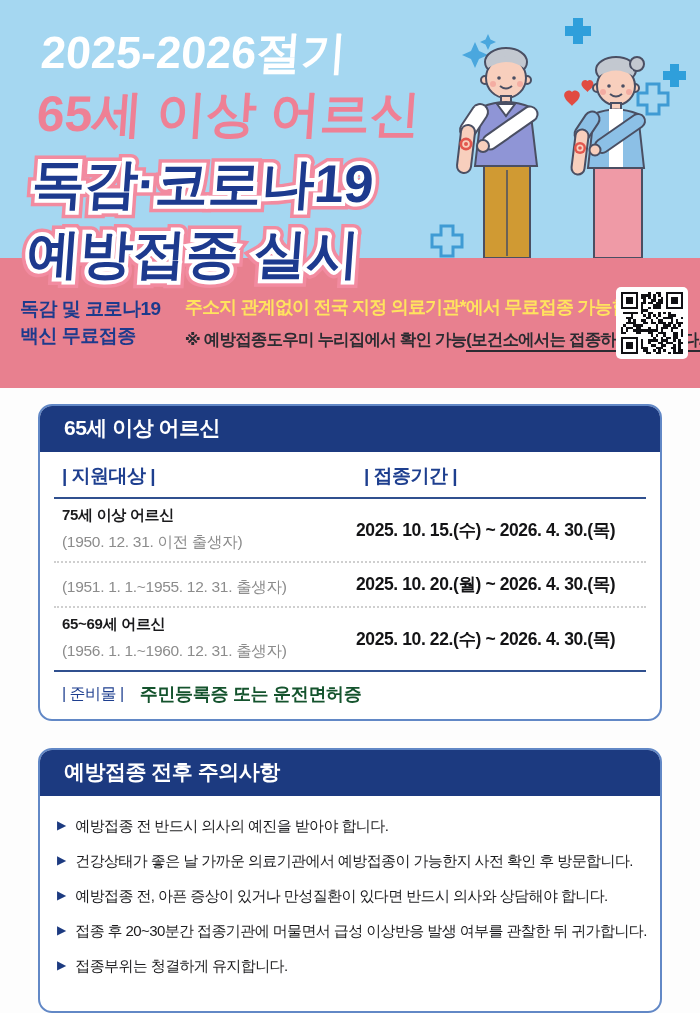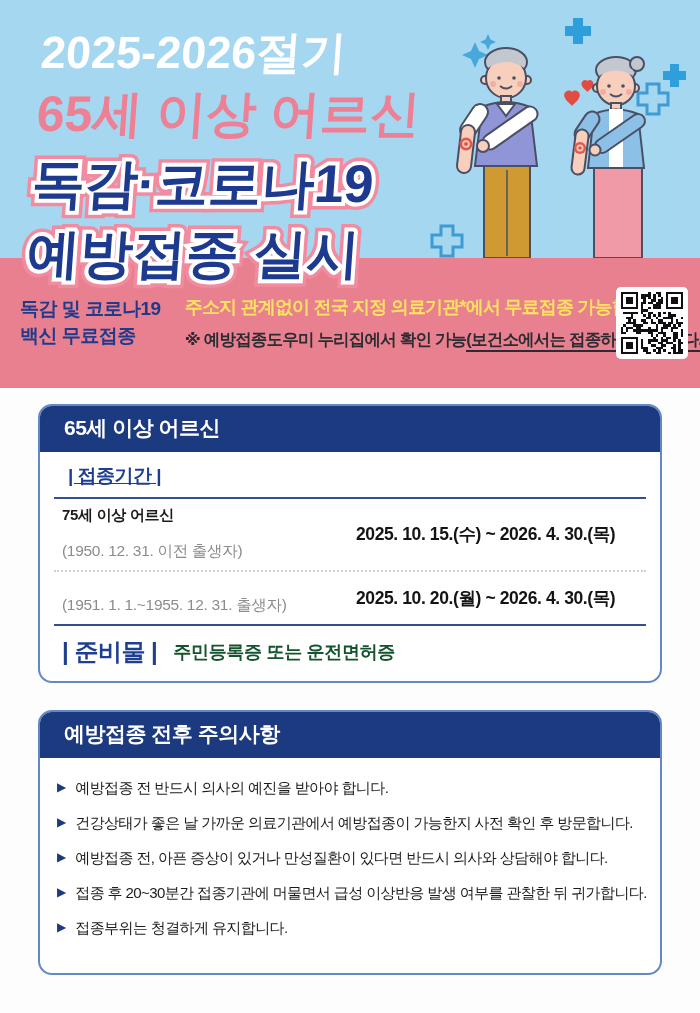--- a/index.html
+++ b/index.html
@@ -32,30 +32,30 @@
   .qr-box{flex:0 0 auto;width:72px;height:72px;background:#ffffff;border-radius:5px;
     display:flex;align-items:center;justify-content:center;}
   
   .content{flex:1;background:#fdfdfd;padding:16px 38px 0;box-sizing:border-box;}
   .card{border:2px solid #6288c6;border-radius:14px;overflow:hidden;background:#ffffff;}
   .card-header{background:#1c3a80;color:#ffffff;font-size:21px;font-weight:800;padding:8px 24px 10px;letter-spacing:-0.5px;}
   .tbl{padding:0 14px;}
   .tbl-head{display:flex;border-bottom:2px solid #30508f;}
   .th{color:#1e3f8f;font-weight:800;font-size:19px;padding:11px 0 8px 8px;letter-spacing:-0.5px;}
   .th-target{width:296px;box-sizing:border-box;}
-  .th-period{flex:1;padding-left:14px;text-decoration:underline;}
+  .th-period{flex:1;padding-left:14px;}
   .rows{border-bottom:2px solid #30508f;}
   .row{display:flex;align-items:center;padding:7px 0 8px;}
   .row + .row{border-top:2px dotted #cfcfcf;}
   .cell-target{width:296px;box-sizing:border-box;padding-left:8px;}
   .t-title{font-size:15px;font-weight:700;color:#1a1a1c;letter-spacing:-0.3px;}
-  .t-birth{font-size:15.5px;color:#8c8c8c;margin-top:16px;letter-spacing:-0.3px;}
+  .t-birth{font-size:15.5px;color:#8c8c8c;margin-top:7px;letter-spacing:-0.3px;}
   .cell-period{flex:1;font-size:17.5px;font-weight:700;color:#141416;letter-spacing:-0.4px;padding-left:6px;white-space:nowrap;}
   .prep{display:flex;align-items:center;padding:10px 0 13px 8px;gap:16px;}
-  .prep-label{color:#1e3f8f;font-weight:700;font-size:24px;letter-spacing:-0.5px;}
+  .prep-label{color:#1e3f8f;font-weight:400;font-size:16px;letter-spacing:-0.5px;}
   .prep-value{font-size:18px;font-weight:700;color:#14532d;letter-spacing:-0.3px;}
   .card2{margin-top:27px;}
   .notes{padding:12px 17px 14px;}
   .note{display:flex;align-items:flex-start;gap:9px;padding:7px 0;}
   .note-marker{color:#1c3a80;font-size:12px;line-height:21px;flex:0 0 auto;}
   .note-text{font-size:15px;font-weight:400;color:#1a1a1c;letter-spacing:-0.6px;line-height:21px;white-space:nowrap;}
 </style>
 </head>
 <body>
 
@@ -398,36 +398,44 @@
     </div>
   </div>
 </div>
 
 <div class="content">
 
   <div class="card">
     <div class="card-header">65세 이상 어르신</div>
     <div class="tbl">
       <div class="tbl-head">
+        <div class="th th-target">| 지원대상 |</div>
         <div class="th th-period">| 접종기간 |</div>
       </div>
       <div class="rows">
         <div class="row">
           <div class="cell-target">
             <div class="t-title">75세 이상 어르신</div>
             <div class="t-birth">(1950. 12. 31. 이전 출생자)</div>
           </div>
           <div class="cell-period">2025. 10. 15.(수) ~ 2026. 4. 30.(목)</div>
         </div>
         <div class="row">
           <div class="cell-target">
             <div class="t-birth">(1951. 1. 1.~1955. 12. 31. 출생자)</div>
           </div>
           <div class="cell-period">2025. 10. 20.(월) ~ 2026. 4. 30.(목)</div>
         </div>
+        <div class="row">
+          <div class="cell-target">
+            <div class="t-title">65~69세 어르신</div>
+            <div class="t-birth">(1956. 1. 1.~1960. 12. 31. 출생자)</div>
+          </div>
+          <div class="cell-period">2025. 10. 22.(수) ~ 2026. 4. 30.(목)</div>
+        </div>
       </div>
       <div class="prep">
         <span class="prep-label">| 준비물 |</span>
         <span class="prep-value">주민등록증 또는 운전면허증</span>
       </div>
     </div>
   </div>
 
   <div class="card card2">
     <div class="card-header">예방접종 전후 주의사항</div>

